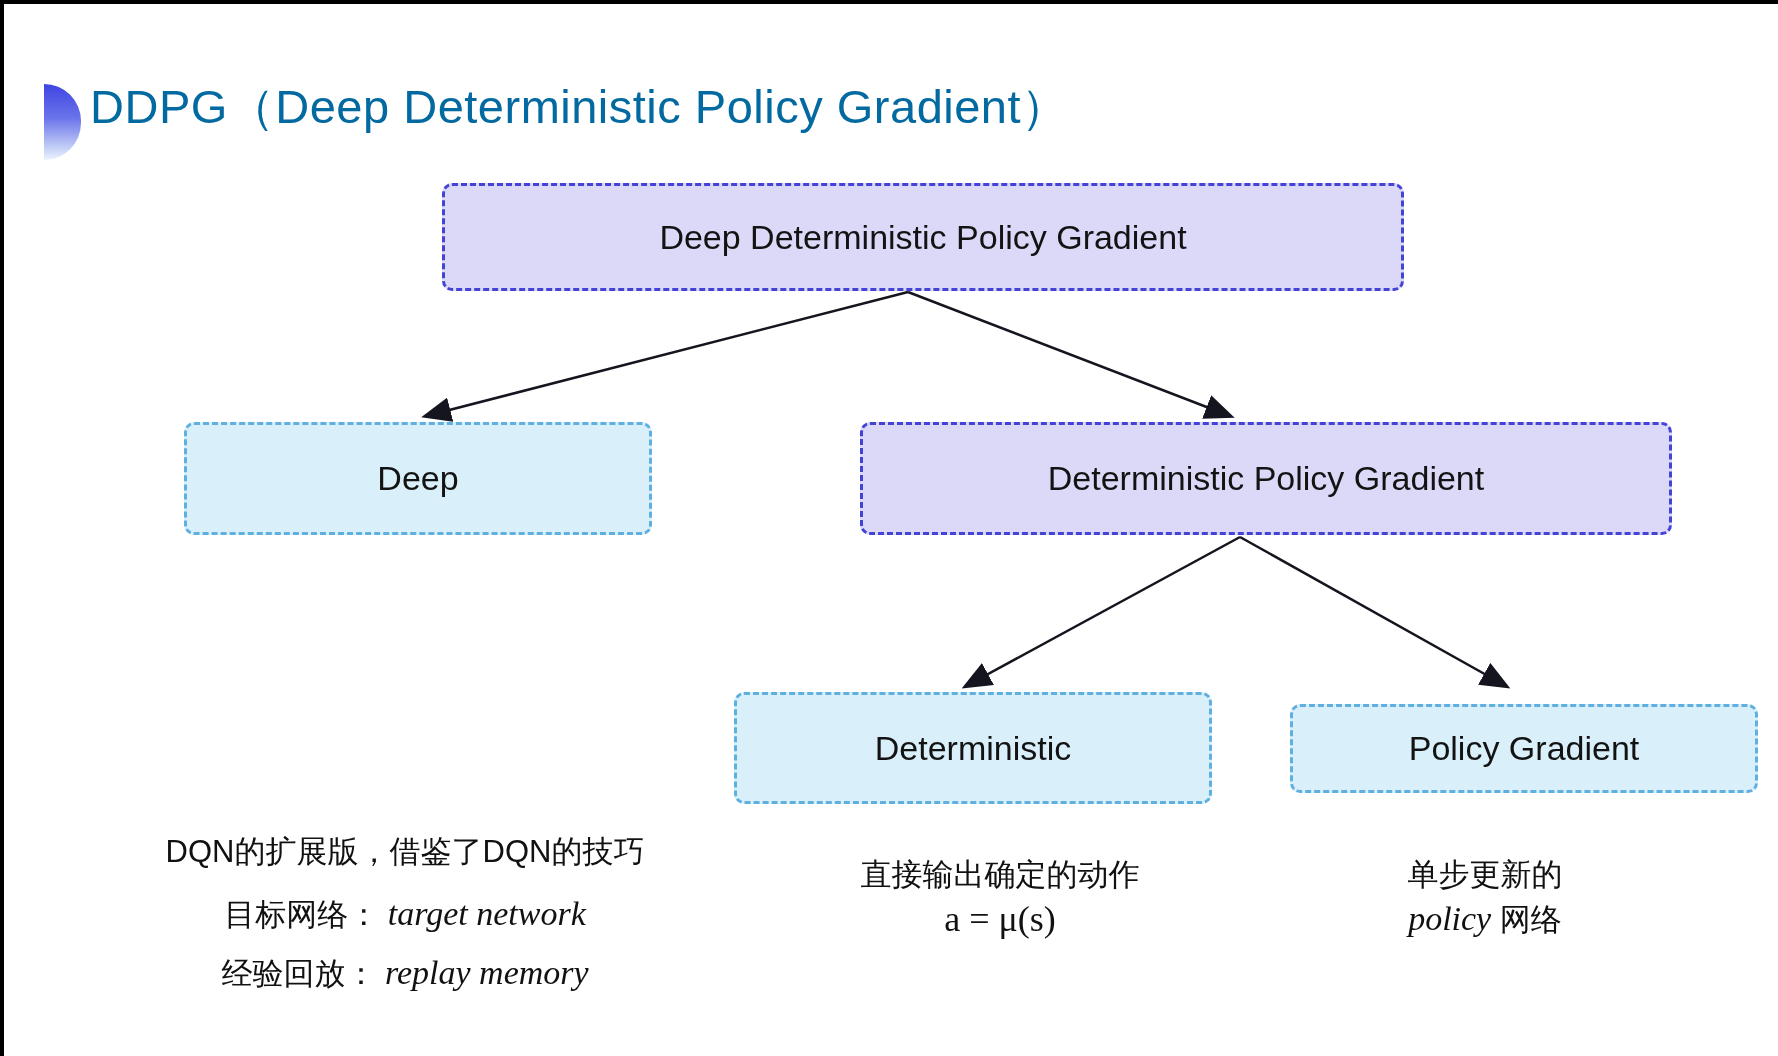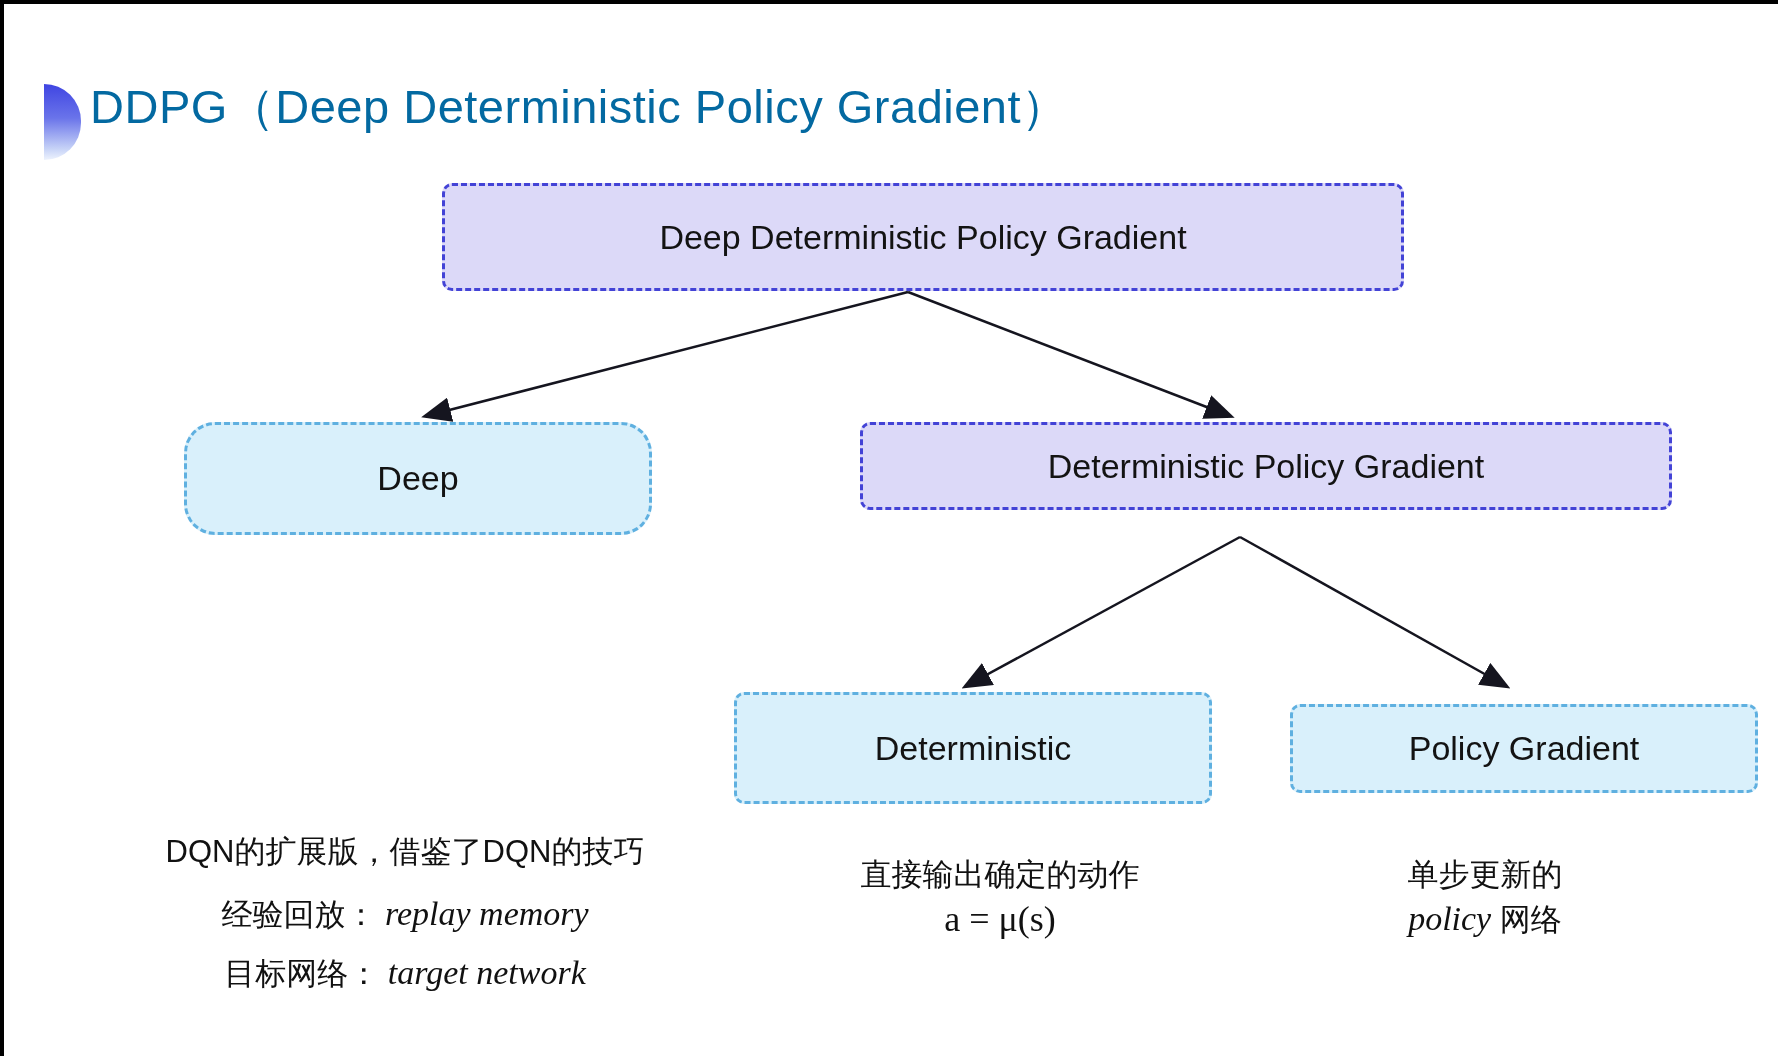--- a/index.html
+++ b/index.html
@@ -41,22 +41,22 @@
   }
   .node.lavender {
     background: #dcd9f8;
     border: 3px dashed #4343d6;
   }
   .node.cyan {
     background: #d9f0fb;
     border: 3px dashed #5fb0e0;
   }
   #node-root { left: 430px; top: 183px; width: 962px; height: 108px; }
-  #node-deep { left: 172px; top: 422px; width: 468px; height: 113px; border-radius: 31px; }
-  #node-dpg  { left: 848px; top: 422px; width: 812px; height: 88px; }
+  #node-deep { left: 172px; top: 422px; width: 468px; height: 113px; }
+  #node-dpg  { left: 848px; top: 422px; width: 812px; height: 113px; }
   #node-det  { left: 722px; top: 692px; width: 478px; height: 112px; }
   #node-pg   { left: 1278px; top: 704px; width: 468px; height: 89px; }
 
   .arrows-layer {
     position: absolute; left: 0; top: 0;
     width: 1778px; height: 1056px;
     pointer-events: none;
   }
 
   .note {
@@ -127,26 +127,26 @@
   <span>Deterministic</span>
 </div>
 
 <div id="node-pg" class="node cyan">
   <span>Policy Gradient</span>
 </div>
 
 <div id="note-deep" class="note">
   <div class="cjk-line">DQN的扩展版，借鉴了DQN的技巧</div>
   <div class="mixed-line">
+    <span>目标网络：</span>
+    <span class="serif-italic">target network</span>
+  </div>
+  <div class="mixed-line">
     <span>经验回放：</span>
     <span class="serif-italic">replay memory</span>
-  </div>
-  <div class="mixed-line">
-    <span>目标网络：</span>
-    <span class="serif-italic">target network</span>
   </div>
 </div>
 
 <div id="note-det" class="note">
   <div class="cjk-line">直接输出确定的动作</div>
   <div class="formula">a = μ(s)</div>
 </div>
 
 <div id="note-pg" class="note">
   <div class="cjk-line">单步更新的</div>

